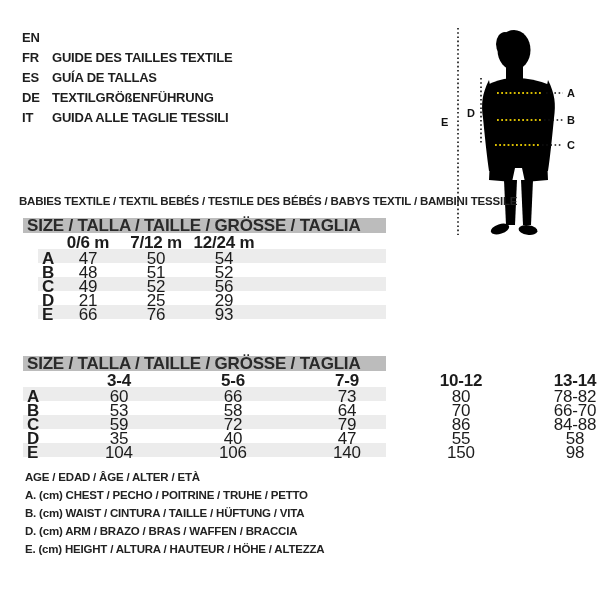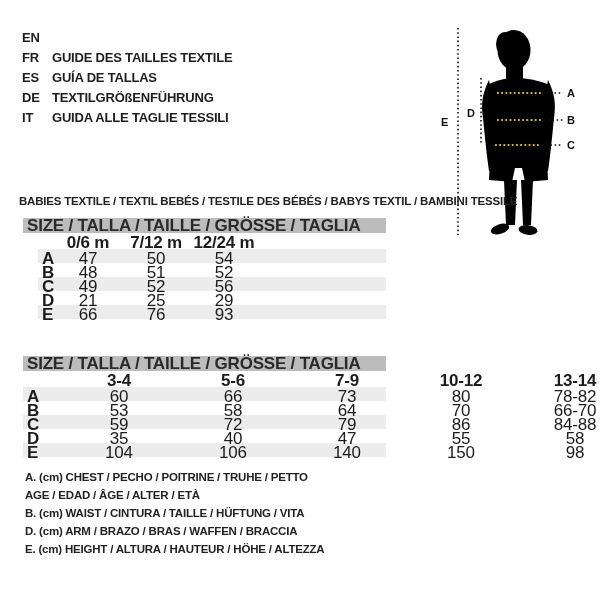--- a/index.html
+++ b/index.html
@@ -194,20 +194,20 @@
       <span class="cell">104</span>
       <span class="cell">106</span>
       <span class="cell">140</span>
       <span class="cell">150</span>
       <span class="cell">98</span>
       <span></span>
     </div>
   </div>
 
   <div class="legend">
+    <div>AGE / EDAD / ÂGE / ALTER / ETÀ</div>
     <div>A. (cm) CHEST / PECHO / POITRINE / TRUHE / PETTO</div>
-    <div>AGE / EDAD / ÂGE / ALTER / ETÀ</div>
     <div>B. (cm) WAIST / CINTURA / TAILLE / HÜFTUNG / VITA</div>
     <div>D. (cm) ARM / BRAZO / BRAS / WAFFEN / BRACCIA</div>
     <div>E. (cm) HEIGHT / ALTURA / HAUTEUR / HÖHE / ALTEZZA</div>
   </div>
 
 </div>
 
 </body></html>

